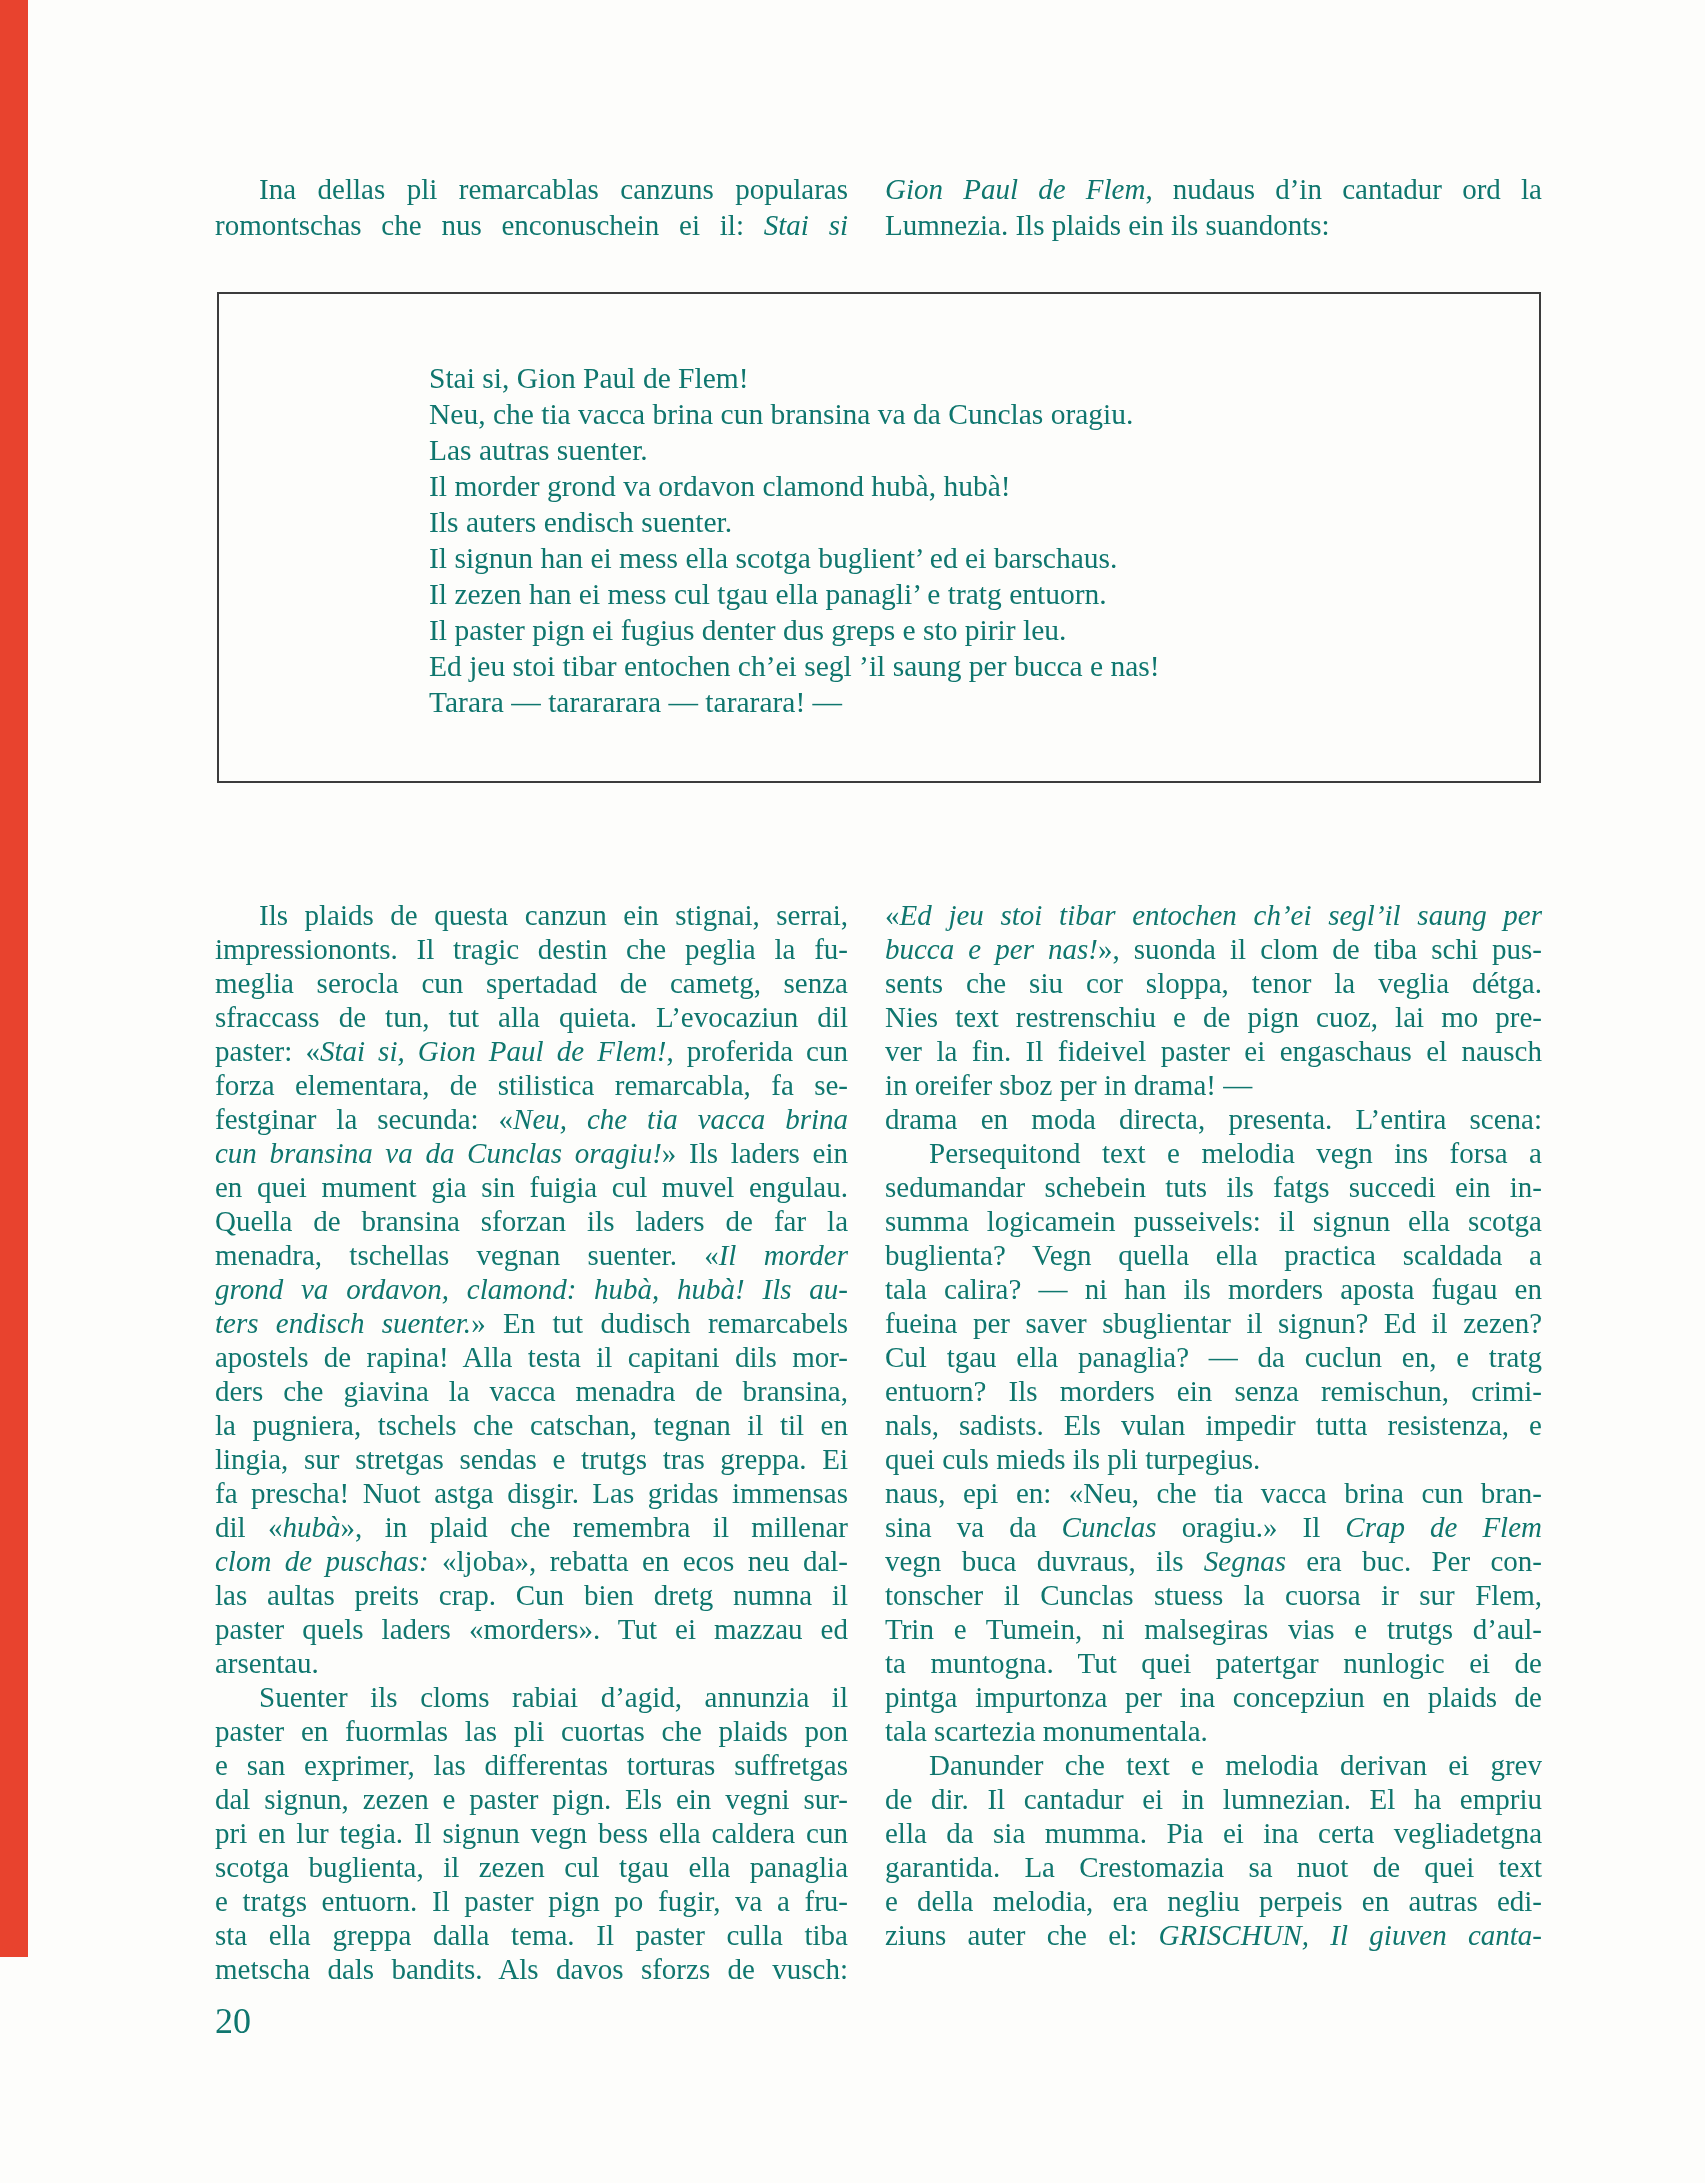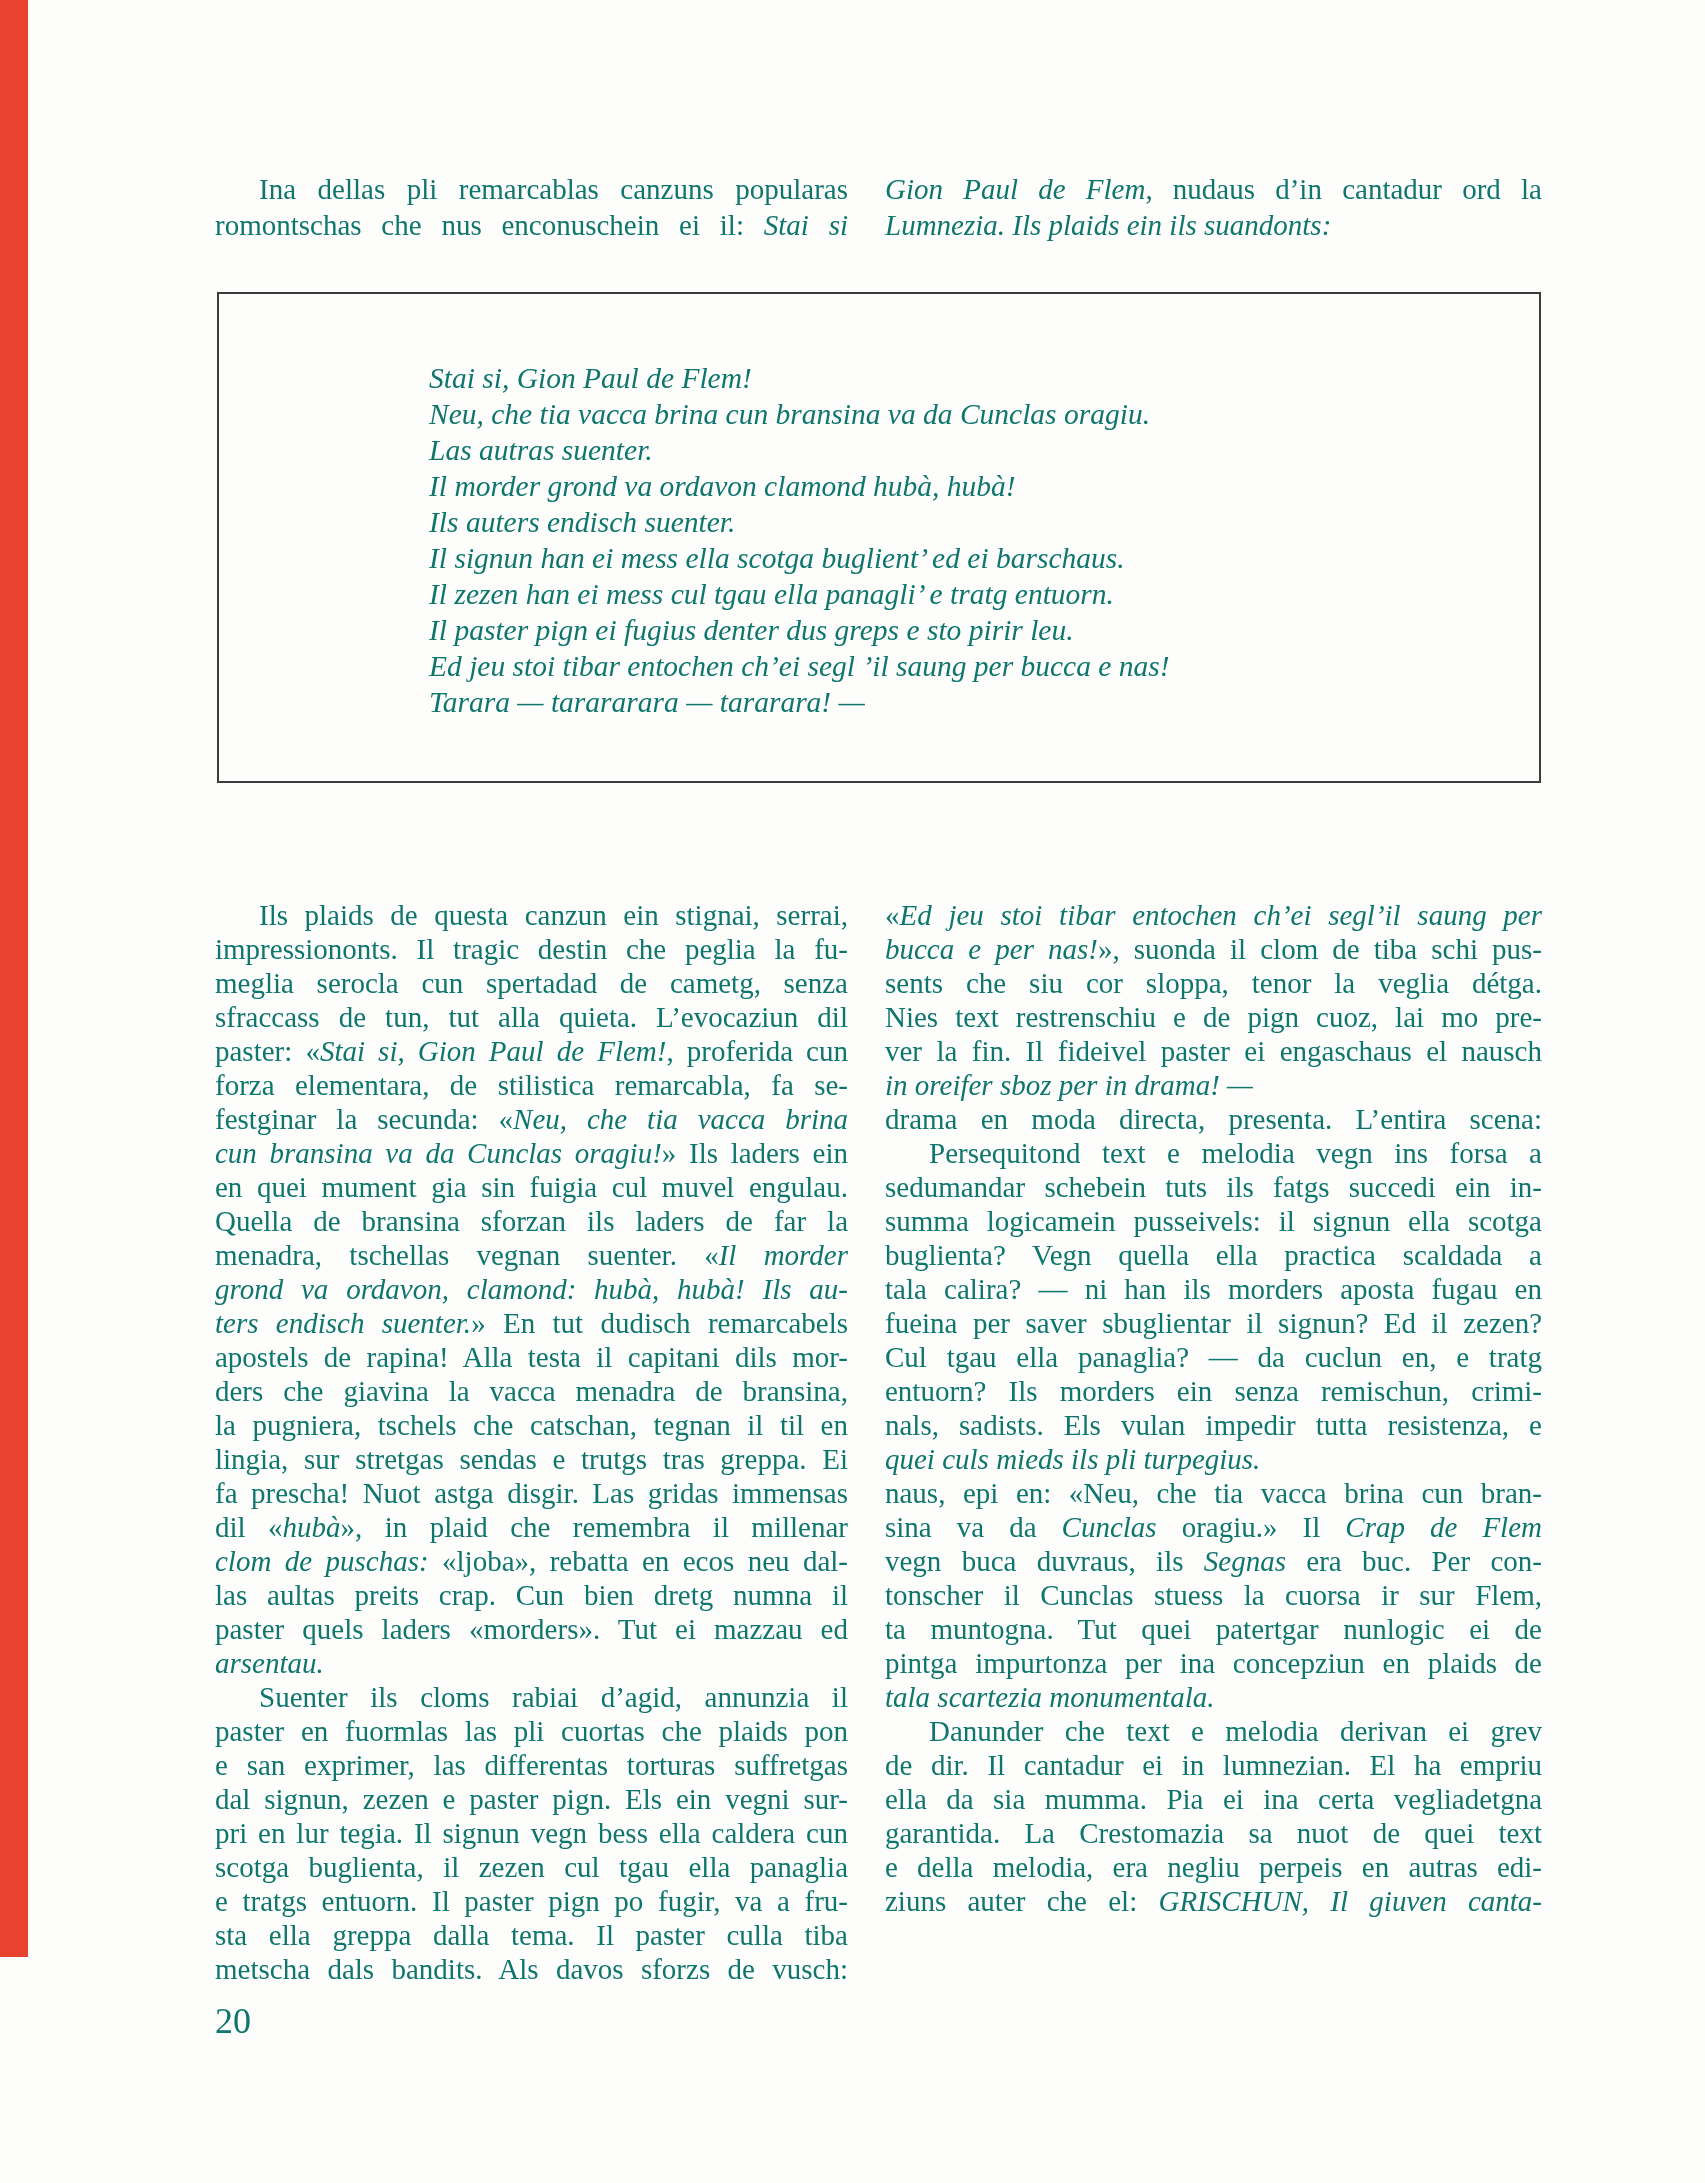--- a/index.html
+++ b/index.html
@@ -48,21 +48,21 @@
     line-height: 34px;
   }
   .body-left  { left: 215px;  width: 633px; }
   .body-right { left: 885px; width: 657px; }
   
   .line {
     text-align: justify;
     text-align-last: justify;
     white-space: normal;
   }
-  .line.end { text-align-last: left; font-style: italic; }
+  .line.end { text-align-last: left; }
   .line.indent { text-indent: 44px; }
   .line i { font-style: italic; }
   
   .page-number {
     position: absolute;
     left: 215px; top: 2000px;
     font-size: 36px;
   }
 </style>
 </head>
@@ -144,20 +144,21 @@
       <div class="line"><span>tala calira? — ni han ils morders aposta fugau en</span></div>
       <div class="line"><span>fueina per saver sbuglientar il signun? Ed il zezen?</span></div>
       <div class="line"><span>Cul tgau ella panaglia? — da cuclun en, e tratg</span></div>
       <div class="line"><span>entuorn? Ils morders ein senza remischun, crimi-</span></div>
       <div class="line"><span>nals, sadists. Els vulan impedir tutta resistenza, e</span></div>
       <div class="line end"><span>quei culs mieds ils pli turpegius.</span></div>
       <div class="line"><span>naus, epi en: «Neu, che tia vacca brina cun bran-</span></div>
       <div class="line"><span>sina va da </span><i>Cunclas</i><span> oragiu.» Il </span><i>Crap de Flem</i></div>
       <div class="line"><span>vegn buca duvraus, ils </span><i>Segnas</i><span> era buc. Per con-</span></div>
       <div class="line"><span>tonscher il Cunclas stuess la cuorsa ir sur Flem,</span></div>
+      <div class="line"><span>Trin e Tumein, ni malsegiras vias e trutgs d’aul-</span></div>
       <div class="line"><span>ta muntogna. Tut quei patertgar nunlogic ei de</span></div>
       <div class="line"><span>pintga impurtonza per ina concepziun en plaids de</span></div>
       <div class="line end"><span>tala scartezia monumentala.</span></div>
       <div class="line indent"><span>Danunder che text e melodia derivan ei grev</span></div>
       <div class="line"><span>de dir. Il cantadur ei in lumnezian. El ha empriu</span></div>
       <div class="line"><span>ella da sia mumma. Pia ei ina certa vegliadetgna</span></div>
       <div class="line"><span>garantida. La Crestomazia sa nuot de quei text</span></div>
       <div class="line"><span>e della melodia, era negliu perpeis en autras edi-</span></div>
       <div class="line"><span>ziuns auter che el: </span><i>GRISCHUN, Il giuven canta-</i></div>
     </div>

